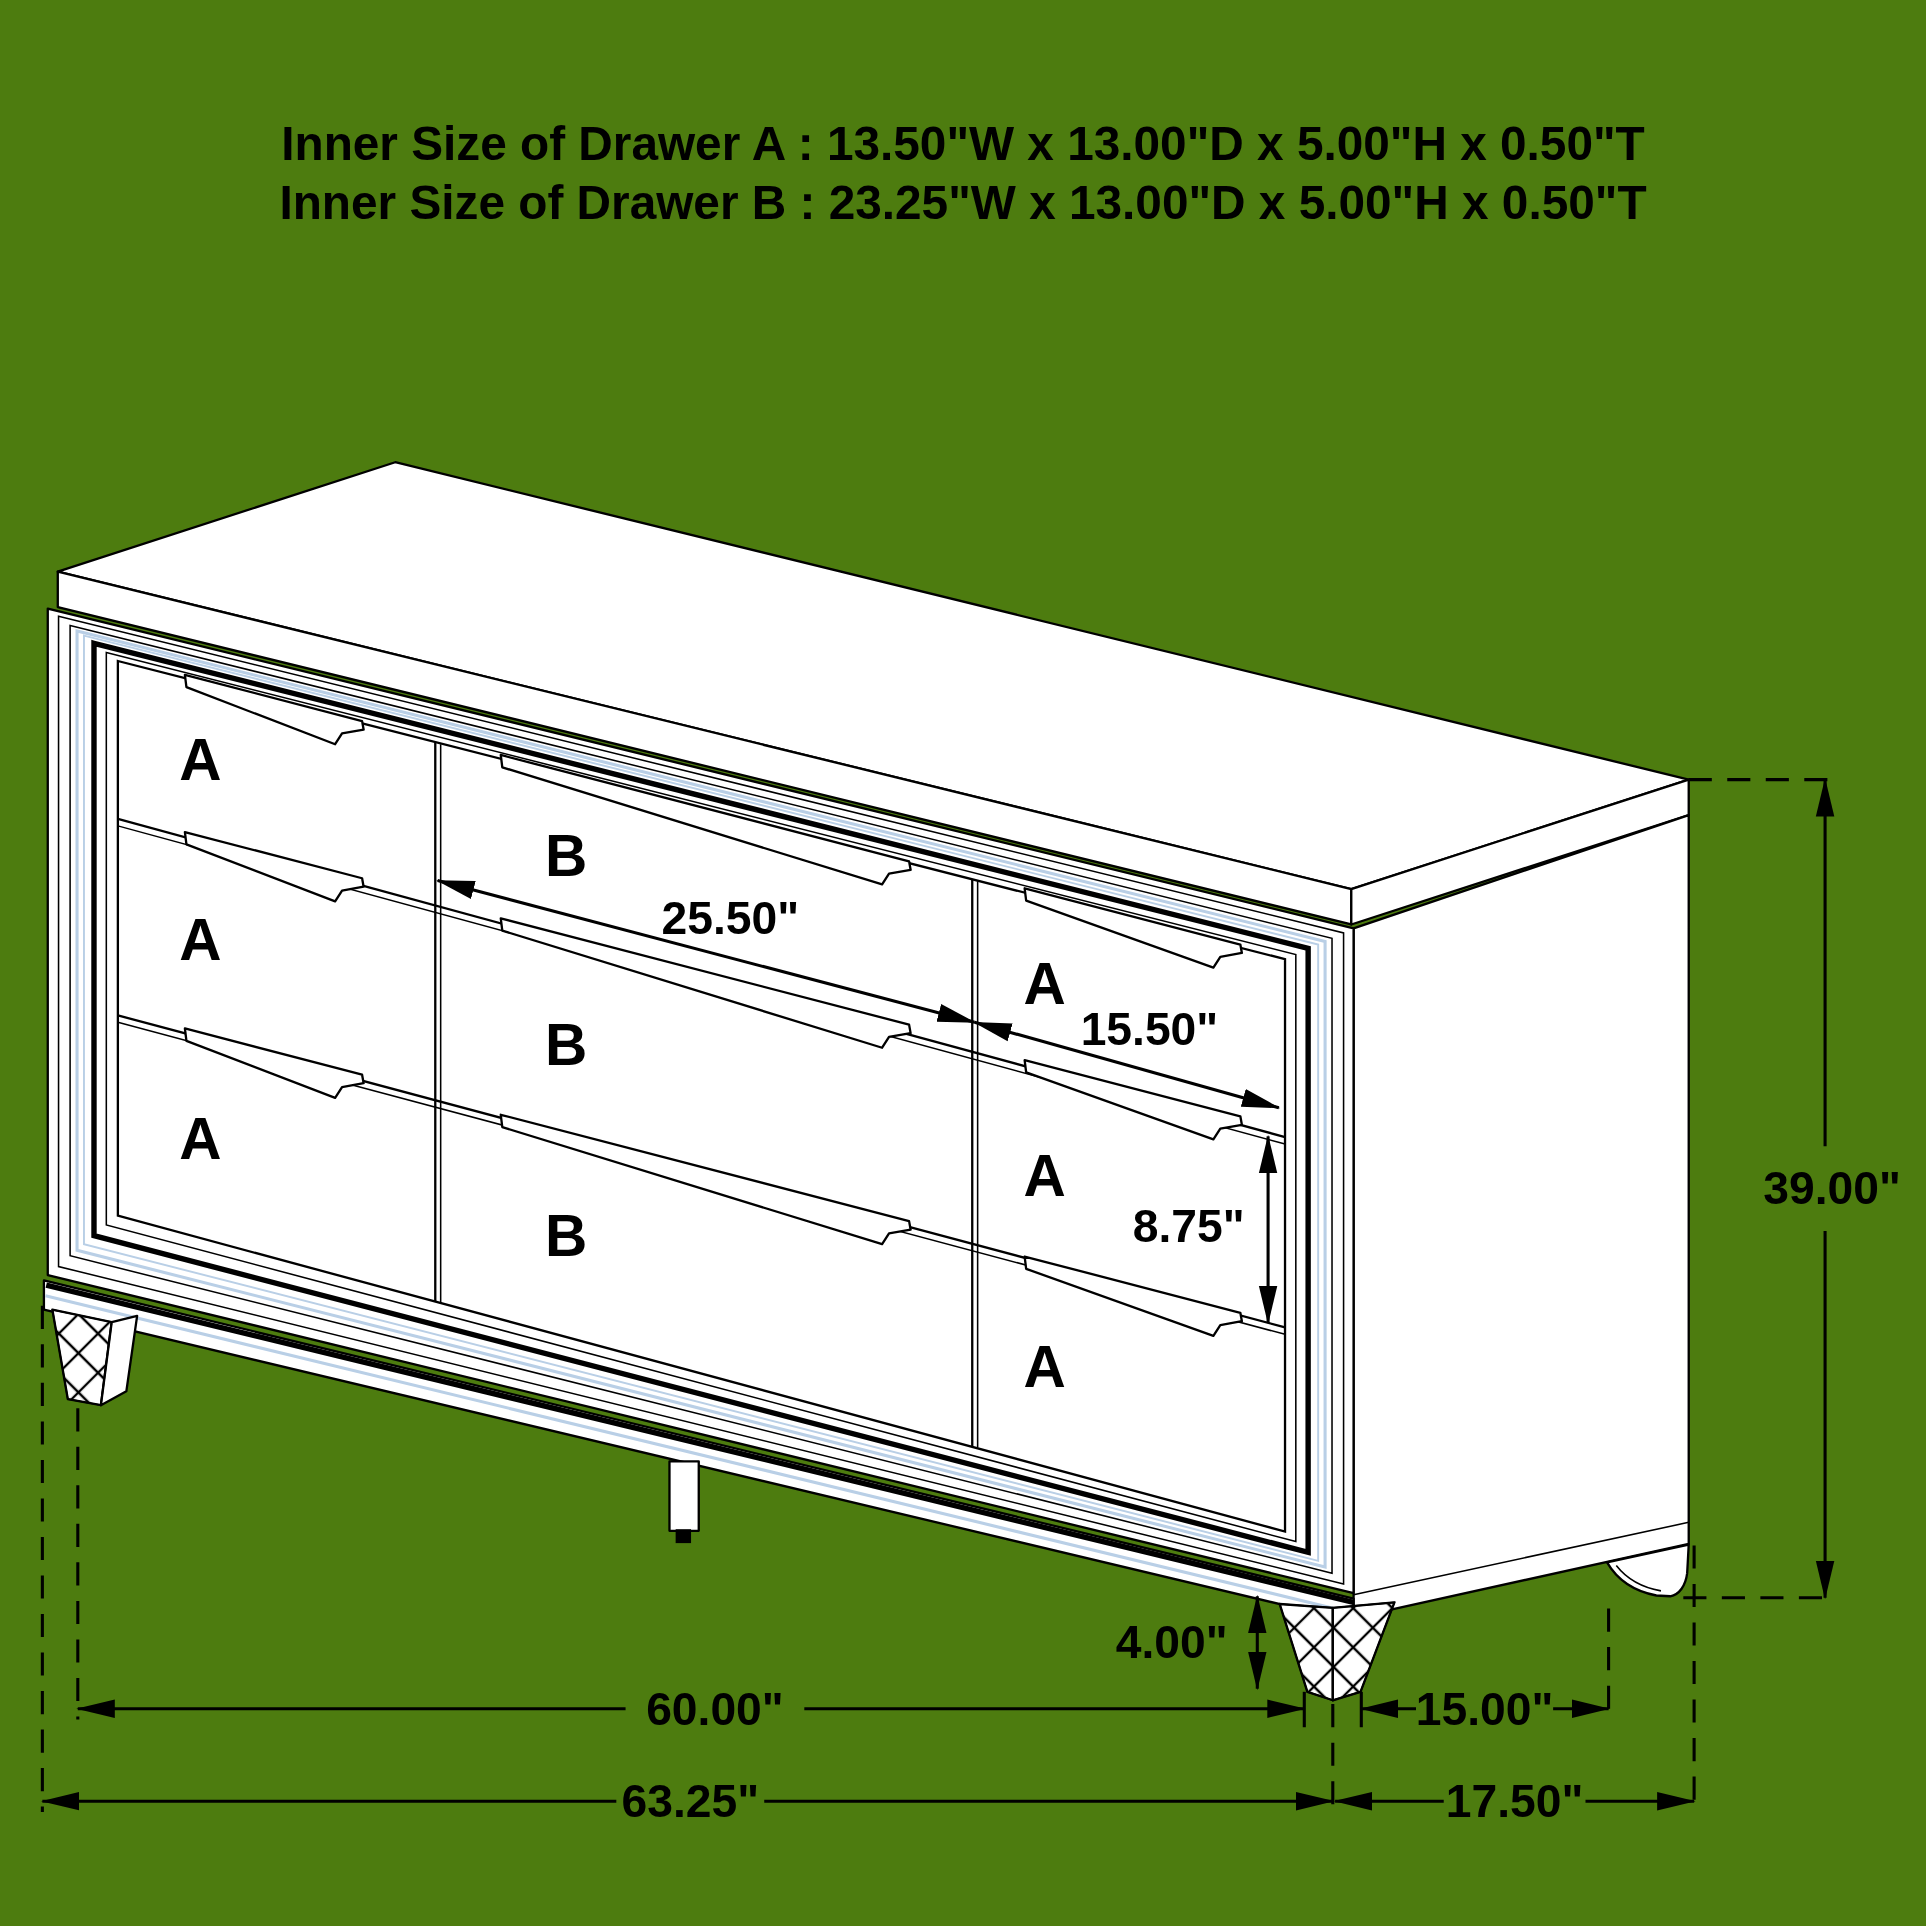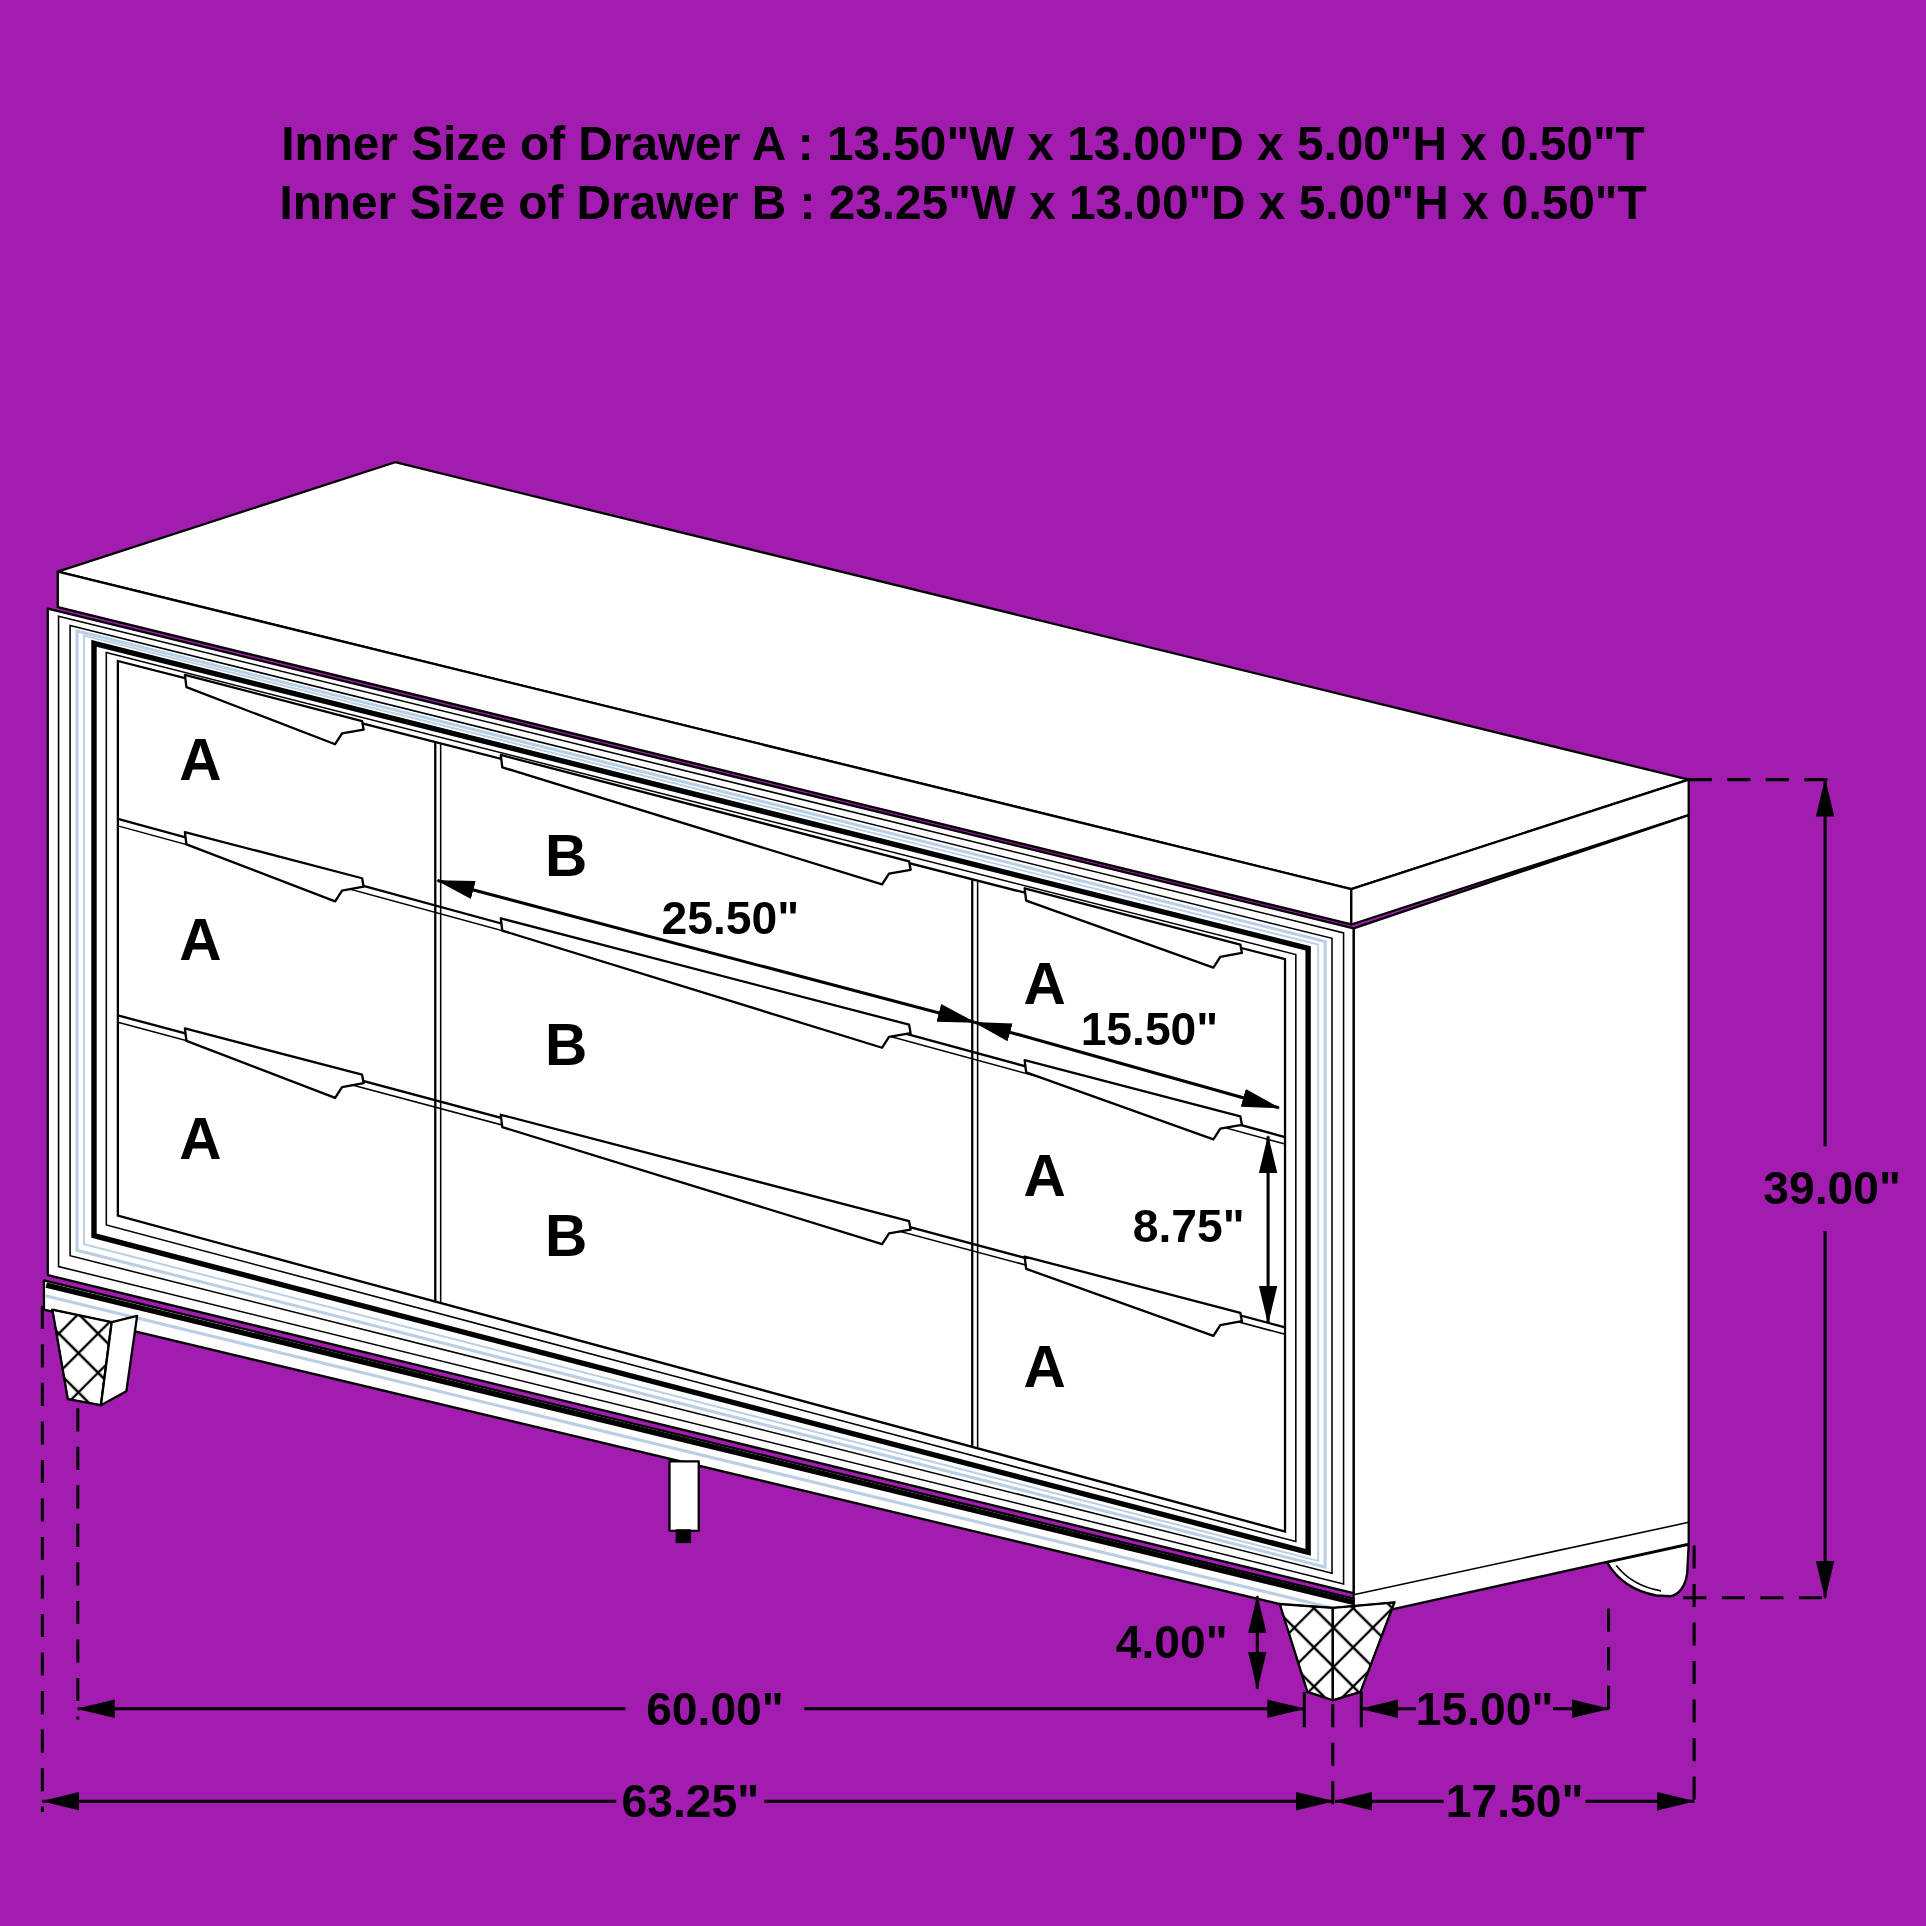--- a/index.html
+++ b/index.html
@@ -1,16 +1,16 @@
 <!DOCTYPE html>
 <html style="font-size:12.3px"><head>
 <meta charset="utf-8">
 <style>
   html,body{margin:0;padding:0;background:#ffffff;}
-  .stage{position:relative;width:1926px;height:1926px;background:#a21caf;overflow:hidden;
+  .stage{position:relative;width:1926px;height:1926px;background:#4d7c0f;overflow:hidden;
          font-family:"Liberation Sans", sans-serif;}
   svg{position:absolute;left:0;top:0;}
   text{font-family:"Liberation Sans", sans-serif;font-weight:bold;fill:#000;}
   .title-text{font-size:62px;}
   .dim-text{font-size:60px;}
   .label-text{font-size:76px;}
   .ln{stroke:#000;stroke-width:3;fill:none;stroke-linejoin:miter;}
   .ln2{stroke:#000;stroke-width:2;fill:none;}
   .lnT{stroke:#000;stroke-width:7;fill:none;}
   .wht{fill:#ffffff;stroke:#000;stroke-width:3;stroke-linejoin:round;}

